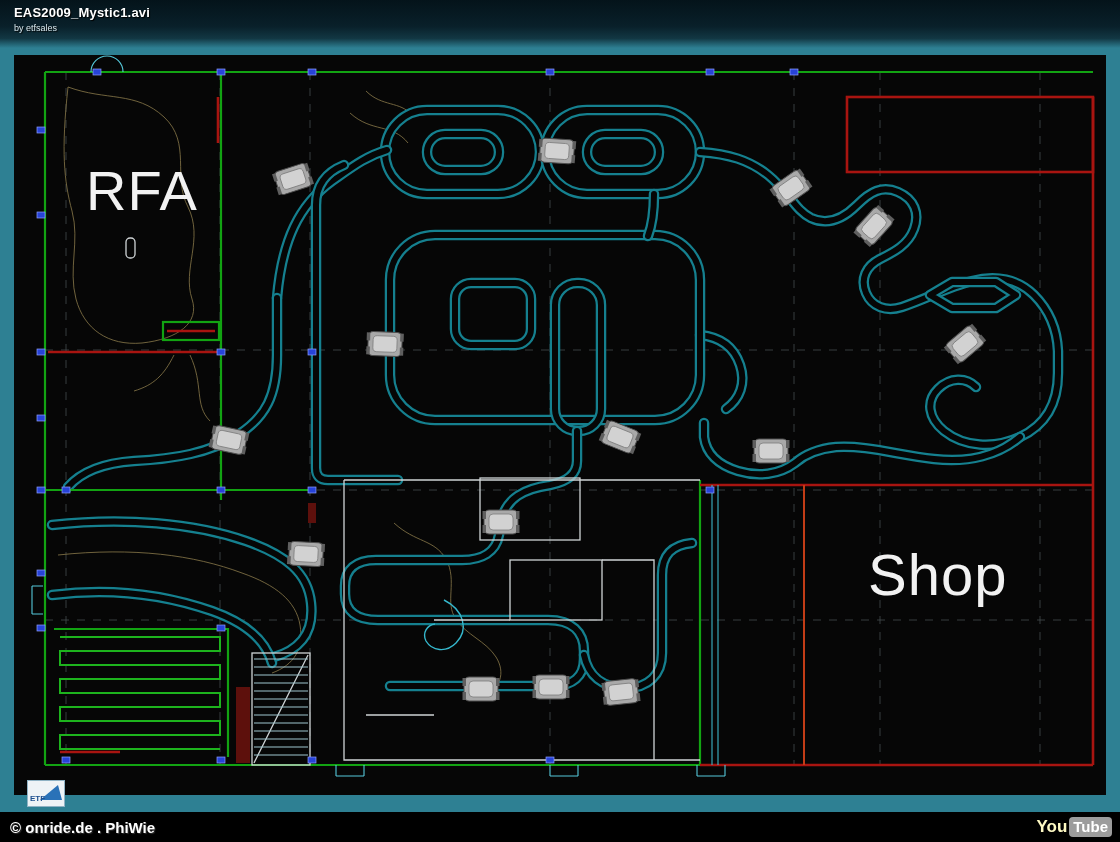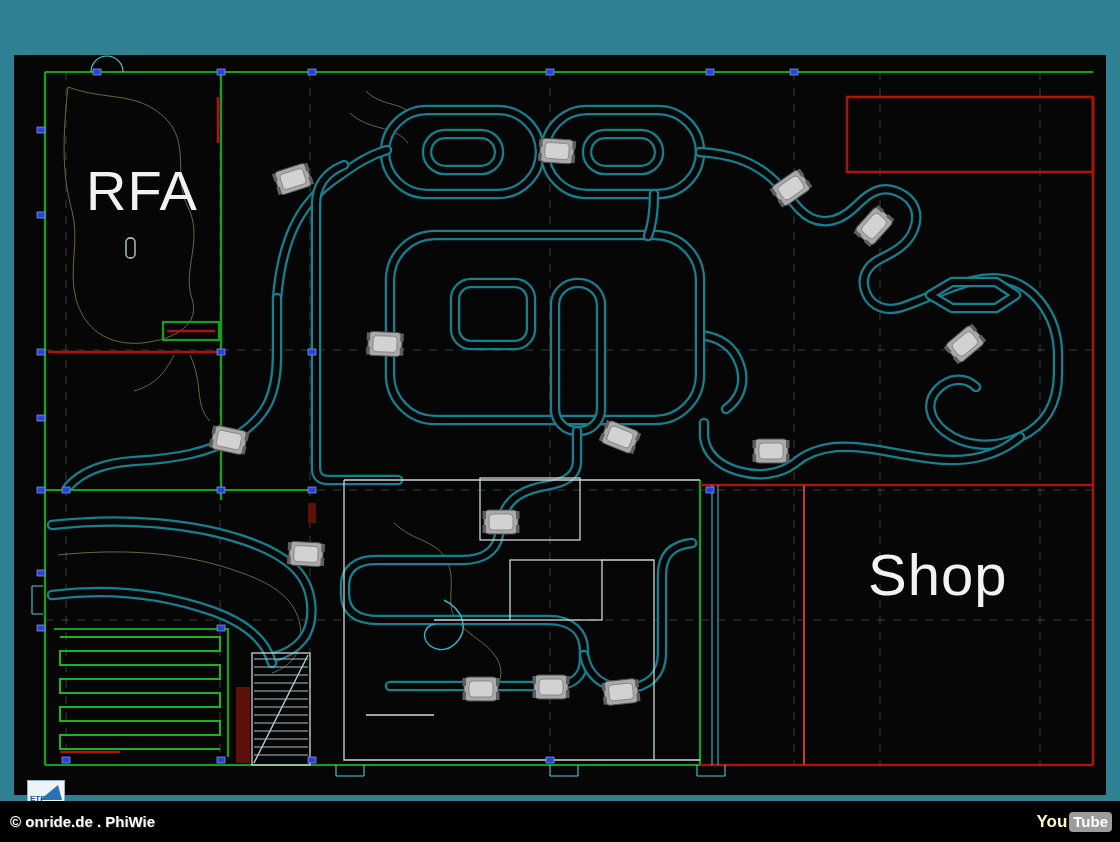--- a/index.html
+++ b/index.html
@@ -6,21 +6,21 @@
   .stage{position:relative;width:1120px;height:842px;overflow:hidden;
          background:var(--c-frame,#2e8093);font-family:"Liberation Sans",sans-serif;}
   .topbar{position:absolute;left:0;top:0;width:100%;height:48px;
           background:linear-gradient(180deg,#04131a 0%,#09202a 55%,#123743 80%,var(--c-frame,#2e8093) 100%);}
   .vid-title{position:absolute;left:14px;top:5px;color:#fff;font-size:13px;font-weight:bold;
              letter-spacing:.2px;text-shadow:1px 1px 1px #000;cursor:pointer;}
   .vid-byline{position:absolute;left:14px;top:23px;color:#d9e8ee;font-size:9px;
               text-shadow:1px 1px 1px #000;cursor:pointer;}
   .panel{position:absolute;left:14px;top:55px;width:1092px;height:740px;background:var(--c-canvas,#060606);text-align:right;}
   .panel svg{display:block;}
-  .bottombar{position:absolute;left:0;bottom:0;width:100%;height:41px;background:#000;
+  .bottombar{position:absolute;left:0;bottom:0;width:100%;height:30px;background:#000;
              display:flex;align-items:center;}
   .copyright{margin-left:10px;color:#fff;font-weight:bold;font-size:15px;text-shadow:1px 1px 1px #333;}
   .yt{display:flex;align-items:center;gap:2px;margin-left:auto;margin-right:8px;cursor:pointer;}
   .yt-you{color:#fef9c3;font-weight:bold;font-size:17px;}
   .yt-tube{background:#9c9c9c;color:#fff;font-weight:bold;font-size:15px;padding:0 4px;
            border-radius:4px;line-height:20px;}
   .etf-logo{position:absolute;left:27px;top:780px;width:38px;height:27px;background:#eef3f6;
             border:1px solid #8fb2c4;box-sizing:border-box;cursor:pointer;}
   
   .grid path{stroke:#4a5053;stroke-width:1;stroke-dasharray:8 8;fill:none;opacity:.75;}
@@ -38,20 +38,24 @@
   .cyanline{stroke:#3db6c9;stroke-width:1.1;fill:none;}
   .arealabel{fill:#f2f2f2;letter-spacing:1px;font-family:"Liberation Sans",sans-serif;}
   #stairs-layer line{stroke:#9fc6cf;stroke-width:1;}
   .marker{fill:var(--c-blue,#2743d8);stroke:#8fa0ff;stroke-width:.7;}
 </style>
 </head>
 <body>
 
 <div class="stage">
 
+  <div class="topbar">
+    <div class="vid-title">EAS2009_Mystic1.avi</div>
+    <div class="vid-byline">by etfsales</div>
+  </div>
 
   <div class="panel">
     <svg width="1092" height="740" viewBox="0 0 1092 740">
 
       <g class="grid">
         <path d="M52,17 V710 M206,17 V710 M296,17 V710 M536,17 V710 M780,17 V710 M866,17 V710 M1026,17 V710"></path>
         <path d="M31,295 H1079 M31,435 H1079 M31,565 H1079"></path>
       </g>
 
       <g class="terrain">

